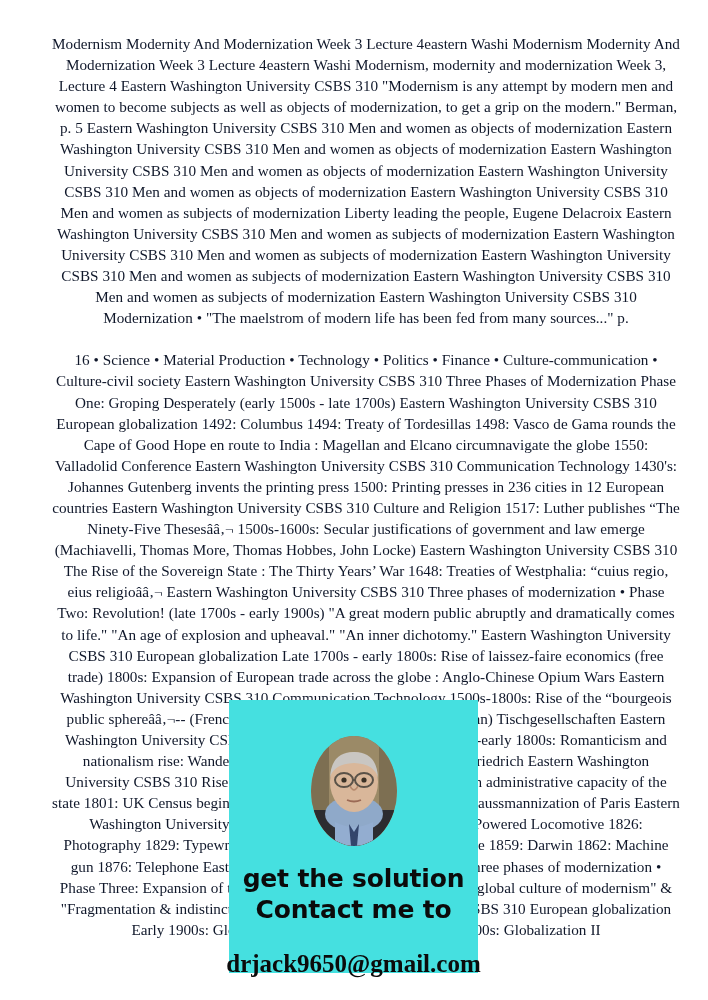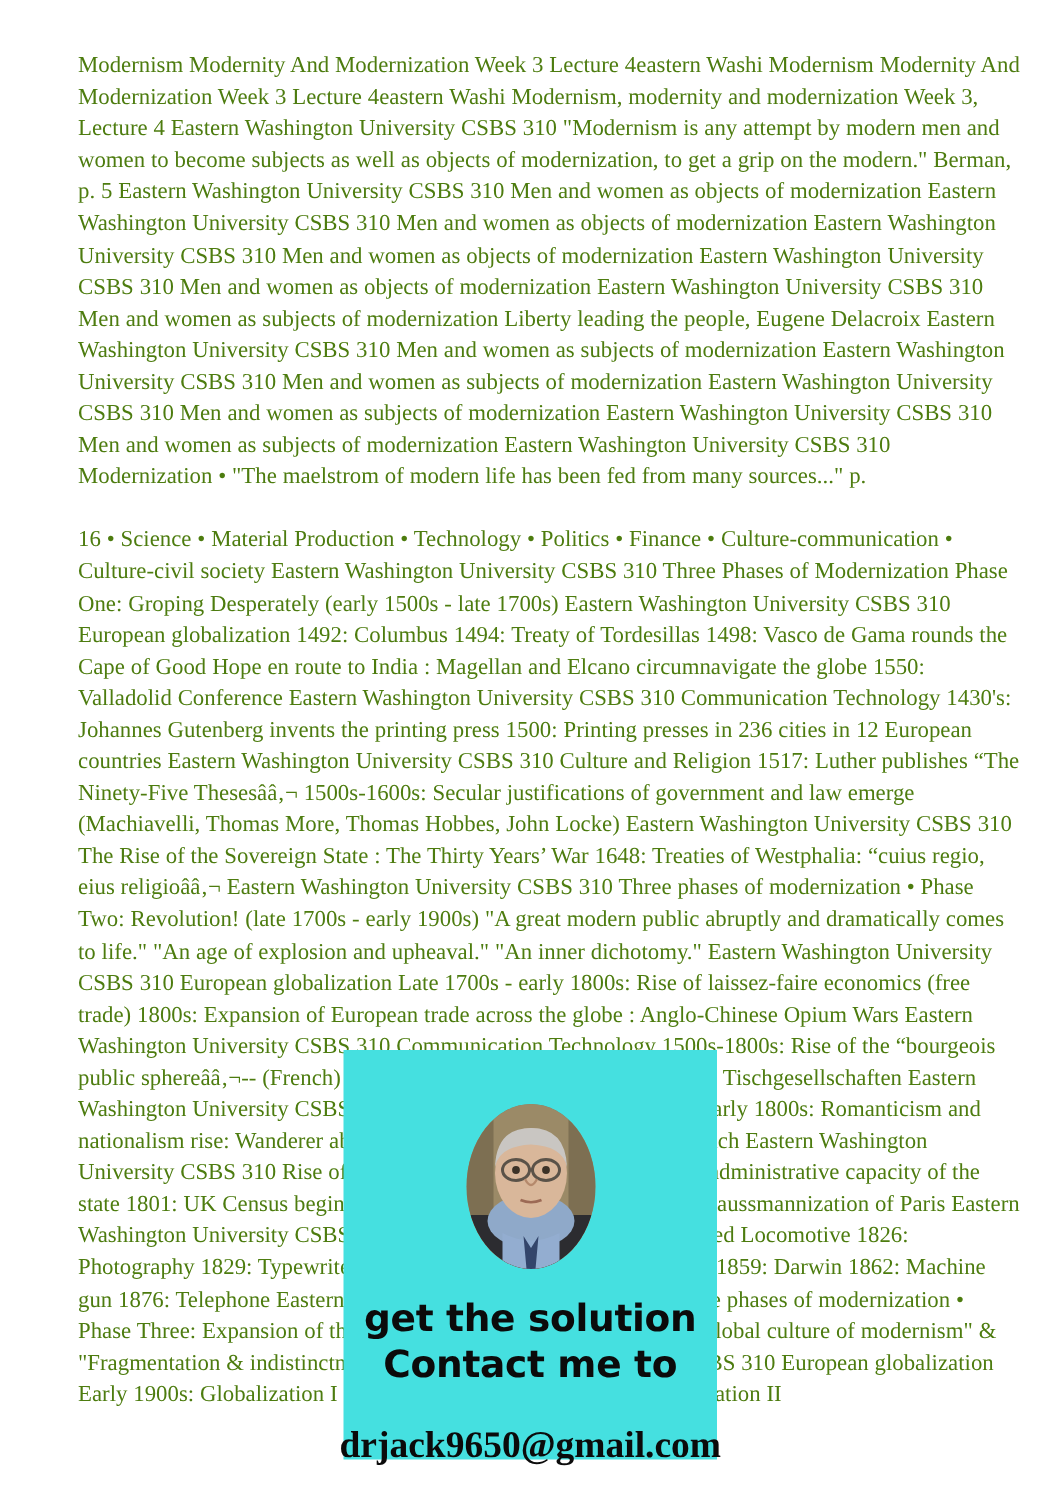--- a/index.html
+++ b/index.html
@@ -29,22 +29,22 @@
   #doc-body {
     position: absolute;
     left: 52px;
     top: 33px;
     width: 628px;
   }
 
   .doc-paragraph {
     font-size: 15.2px;
     line-height: 21.1px;
-    text-align: left;
-    color: #4d7c0f;
+    text-align: center;
+    color: #0f172a;
     margin: 0;
     white-space: normal;
     word-spacing: 0.1px;
     letter-spacing: 0.01px;
   }
 
   .doc-paragraph + .doc-paragraph {
     margin-top: 21px;
   }
 

